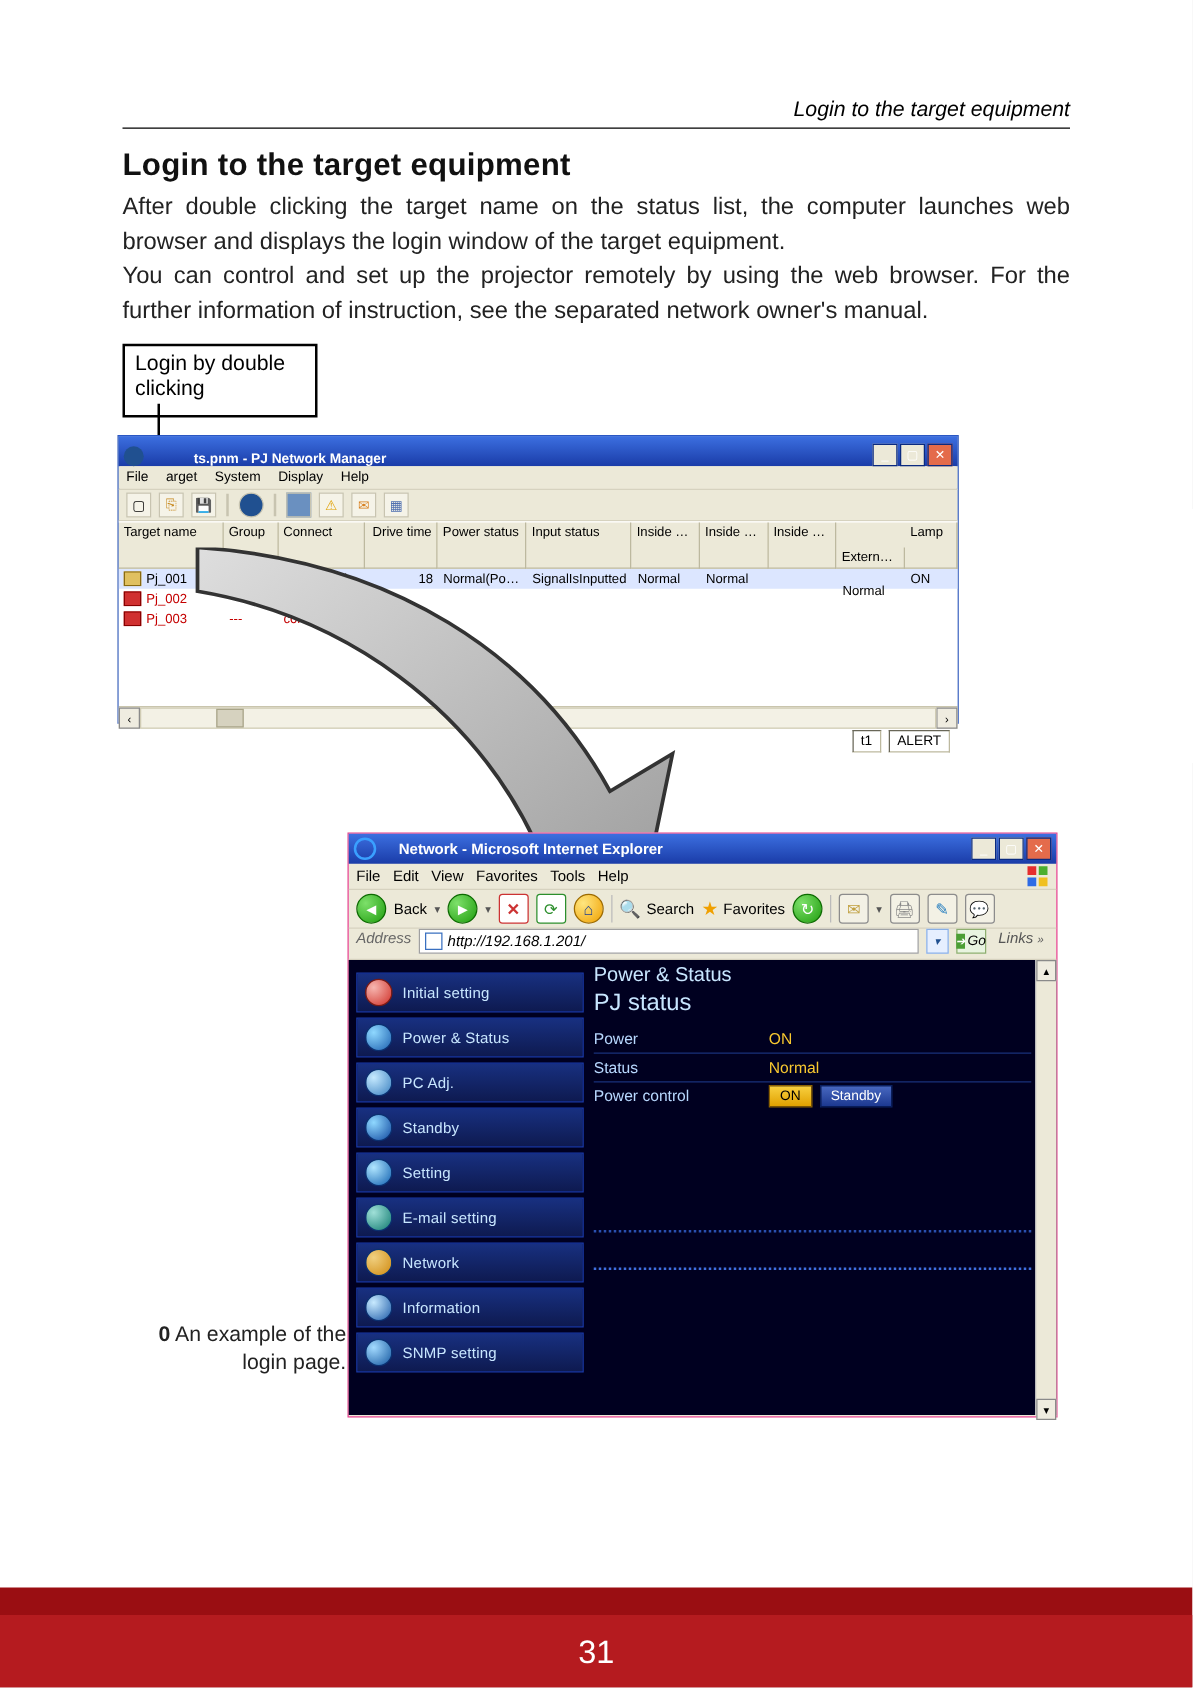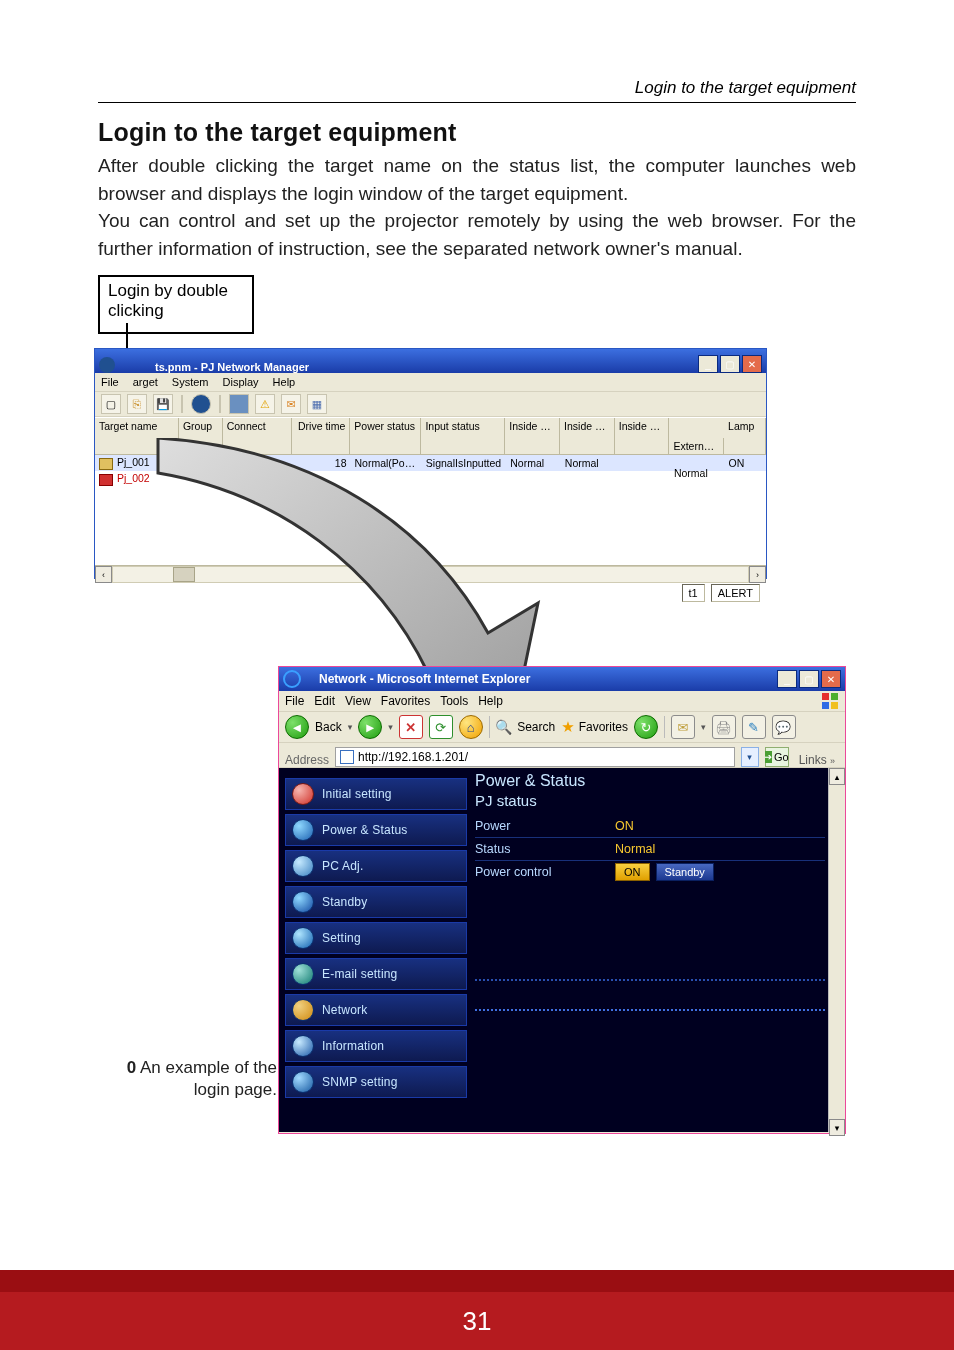--- a/index.html
+++ b/index.html
@@ -315,24 +315,25 @@
   .ibtn.square { border-radius: 3px; width: 22px; }
   .ibtn.redx { background: #fff; border-color: #c33; color: #c33; font-weight: bold; border-radius: 3px; }
   .ibtn.refresh { background: #fff; border-color: #2d8f2d; color: #2d8f2d; border-radius: 3px; }
   .ibtn.home { background: radial-gradient(circle at 30% 30%, #ffe680, #f0a000); border-color: #9c6a00; color: #204090; }
   .tbar-text { display: inline-flex; align-items: center; gap: 4px; }
   .tbar-text .mag { color: #204090; font-size: 14px; }
   .tbar-text .star { color: #f0a000; font-size: 15px; }
   .w2-addr {
     height: 24px;
     display: flex;
-    align-items: flex-end;
+    align-items: flex-start;
     gap: 6px;
     padding: 0 6px;
     border-bottom: 1px solid #d6d2bf;
+    font-style: italic;
   }
   .addr-label { color: #666; }
   .addr-field {
     flex: 1;
     height: 18px;
     border: 1px solid #a0a0a0;
     background: #fff;
     display: flex;
     align-items: center;
     padding: 0 4px;
@@ -398,21 +399,21 @@
   .nav-item:nth-child(7) .nico { background: radial-gradient(circle at 30% 30%, #f0d080, #d08a10);}
   .nav-item:nth-child(8) .nico { background: radial-gradient(circle at 30% 30%, #c8eaff, #1c5aa8);}
   .nav-item:nth-child(9) .nico { background: radial-gradient(circle at 30% 30%, #a3daff, #1558a0);}
   .proj-main {
     flex: 1;
     padding: 4px 20px 0 2px;
     color: #c8e6ff;
     font-family: "Trebuchet MS", Arial, sans-serif;
   }
   .main-title { font-size: 16px; margin-bottom: 2px; }
-  .main-sub { font-size: 15px; margin-bottom: 6px; }
+  .main-sub { font-size: 19px; margin-bottom: 6px; }
   .main-row {
     display: flex;
     align-items: center;
     height: 22px;
     border-bottom: 1px solid #18307a;
     font-size: 12.5px;
   }
   .main-row .k { width: 140px; color: #b8d8ff; }
   .main-row .v { color: #f8c830; }
   .ctrl-btn {
@@ -511,20 +512,33 @@
       <div class="col-drive"></div>
       <div class="col-power"></div>
       <div class="col-input"></div>
       <div class="col-in1"></div>
           <div class="col-in2"></div>
           <div class="col-in3"></div>
           <div class="col-ext"></div>
           <div class="col-lamp"></div>
     </div>
 
+    <div class="w1-row err">
+      <div class="col-name"><span class="pj-ico pj-err"></span><span>Pj_003</span></div>
+      <div class="col-group">---</div>
+      <div class="col-conn">conne…</div>
+      <div class="col-drive"></div>
+      <div class="col-power"></div>
+      <div class="col-input"></div>
+      <div class="col-in1"></div>
+          <div class="col-in2"></div>
+          <div class="col-in3"></div>
+          <div class="col-ext"></div>
+          <div class="col-lamp"></div>
+    </div>
   </div>
   <div class="w1-scroll">
     <span class="arrow">‹</span>
     <span class="track">
           <span class="thumb"></span>
         </span>
     <span class="arrow">›</span>
   </div>
   <div class="w1-status">
     <span class="cell">t1</span>

